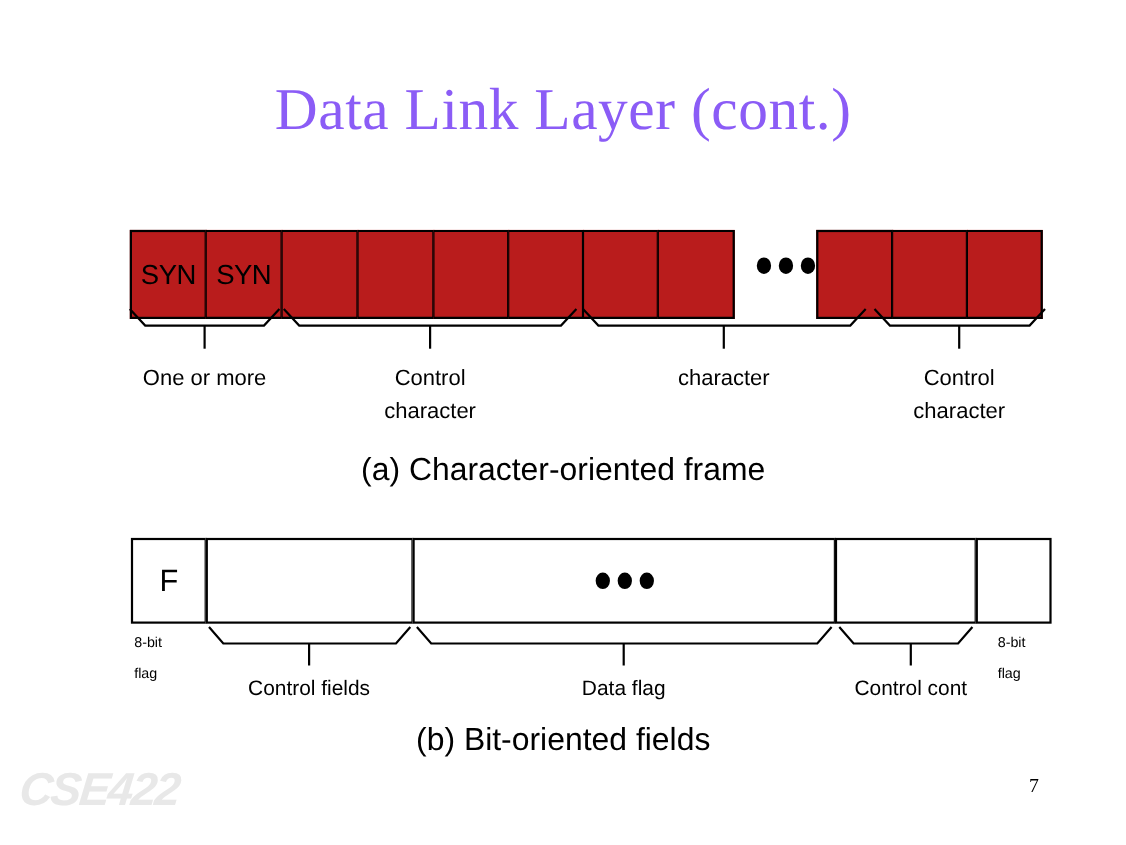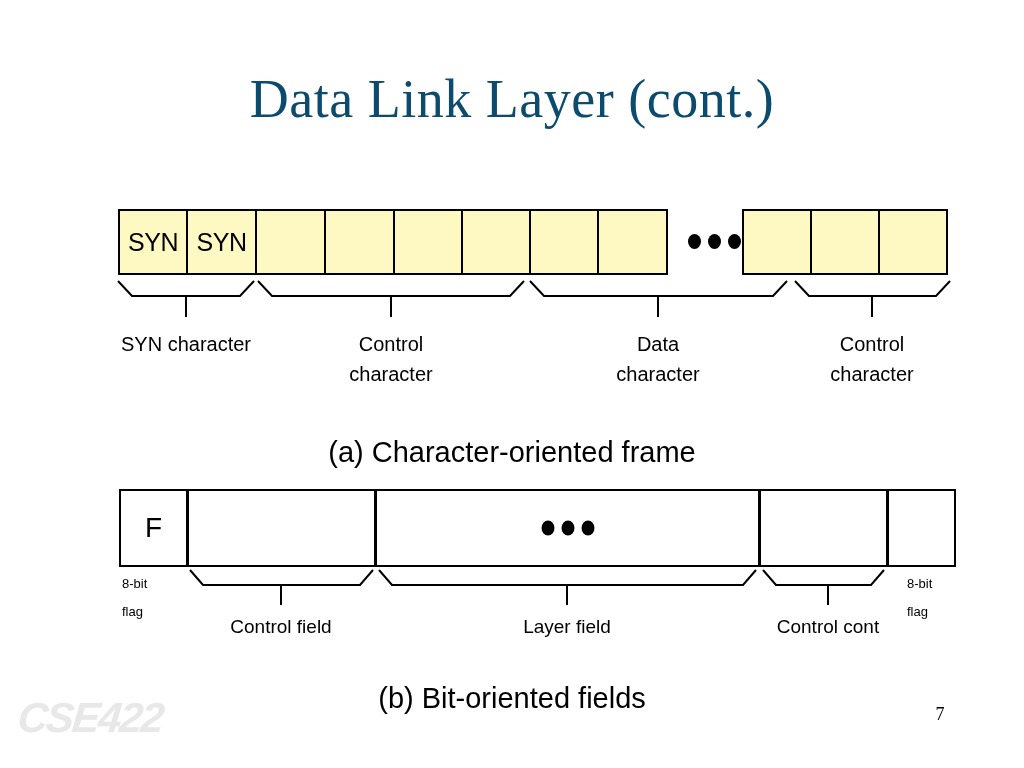--- a/index.html
+++ b/index.html
@@ -20,41 +20,41 @@
   #slide-title {
     position: absolute;
     left: 0;
     top: 66px;
     width: 1024px;
     text-align: center;
     font-family: "Liberation Serif", serif;
     font-size: 54px;
     line-height: 66px;
     font-weight: normal;
-    color: #0c4a6e;
+    color: #8b5cf6;
     letter-spacing: 0.5px;
   }
 
   
   .figure {
     position: absolute;
     left: 0;
     top: 0;
     width: 1024px;
     height: 768px;
     pointer-events: none;
   }
 
   
   .frame-a-box {
     position: absolute;
     box-sizing: border-box;
     border: 2px solid #000000;
-    background: #fef9c3;
-    height: 66px;
+    background: #b91c1c;
+    height: 81px;
     top: 209px;
   }
   .frame-a-box.seam-left { border-left-width: 1px; }
   .cell-label {
     position: absolute;
     left: 0;
     right: 0;
     top: 50%;
     transform: translateY(-50%);
     text-align: center;
@@ -89,21 +89,20 @@
   }
 
   
   .caption {
     position: absolute;
     width: 1024px;
     left: 0;
     text-align: center;
     font-size: 29px;
     line-height: 34px;
-    margin-top: 25px;
   }
 
   
   .frame-b-box {
     position: absolute;
     box-sizing: border-box;
     border: 2px solid #000000;
     background: #ffffff;
     height: 78px;
     top: 489px;
@@ -201,28 +200,27 @@
 
     <polyline points="530,281 544,296 773,296 787,281"></polyline>
     <line x1="658" y1="296" x2="658" y2="317"></line>
 
     <polyline points="795,281 809,296 936,296 950,281"></polyline>
     <line x1="872" y1="296" x2="872" y2="317"></line>
   </g>
 </svg>
 
 <div class="group-label" style="left:96px; top:329px; width:180px;">
-  <div>SYN character</div>
+  <div>One or more</div>
 </div>
 <div class="group-label" style="left:311px; top:329px; width:160px;">
   <div>Control</div>
   <div>character</div>
 </div>
 <div class="group-label" style="left:578px; top:329px; width:160px;">
-  <div>Data</div>
   <div>character</div>
 </div>
 <div class="group-label" style="left:792px; top:329px; width:160px;">
   <div>Control</div>
   <div>character</div>
 </div>
 
 <div class="caption" style="top:410px;">(a) Character-oriented frame</div>
 
 <div class="frame-b-box" style="left:119px; width:69px;">
@@ -255,21 +253,21 @@
 
 <div class="b-flag-label" style="left:122px; top:570px;">
   <div>8-bit</div>
   <div>flag</div>
 </div>
 <div class="b-flag-label" style="left:907px; top:570px;">
   <div>8-bit</div>
   <div>flag</div>
 </div>
 
-<div class="b-label" style="left:181px; top:613px; width:200px;">Control field</div>
-<div class="b-label" style="left:487px; top:613px; width:160px;">Layer field</div>
+<div class="b-label" style="left:181px; top:613px; width:200px;">Control fields</div>
+<div class="b-label" style="left:487px; top:613px; width:160px;">Data flag</div>
 <div class="b-label" style="left:748px; top:613px; width:160px;">Control cont</div>
 
 <div class="caption" style="top:656px;">(b) Bit-oriented fields</div>
 
 <div id="page-number">7</div>
 
 <div id="watermark">CSE422</div>
 
 </body></html>

